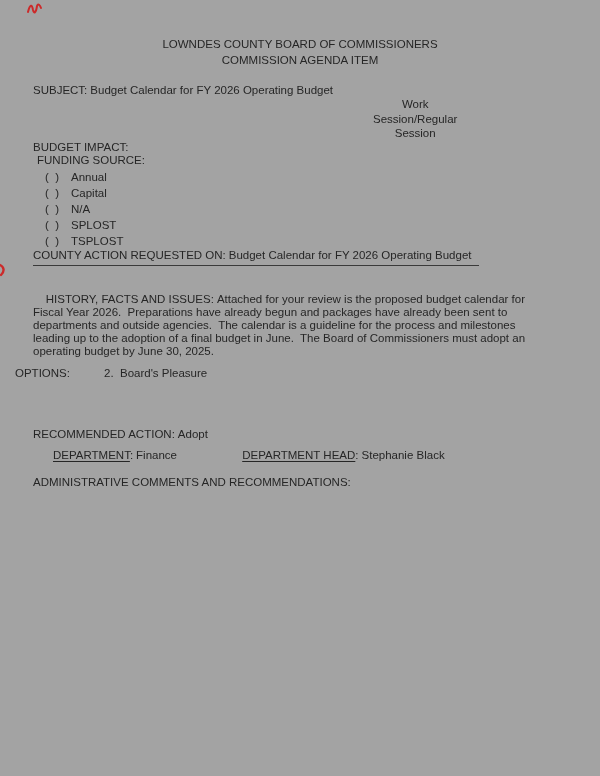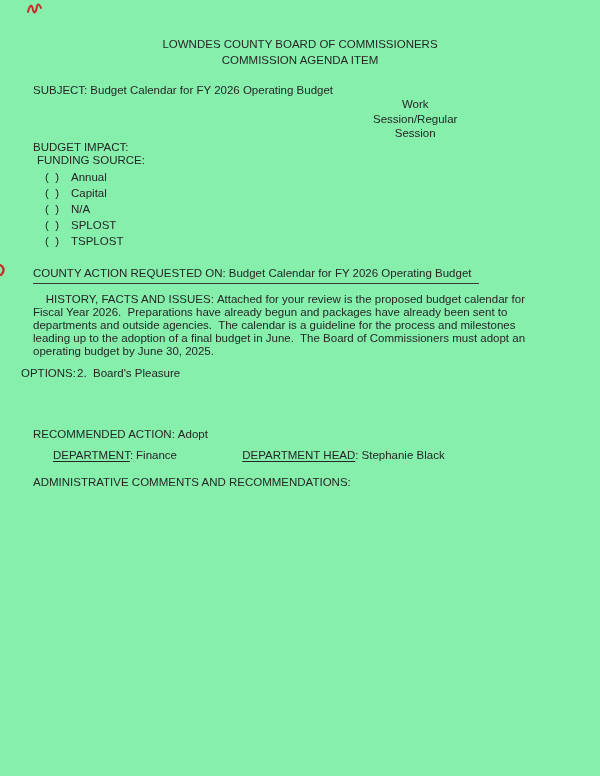--- a/index.html
+++ b/index.html
@@ -1,40 +1,40 @@
 <!DOCTYPE html>
 <html><head>
 <meta charset="utf-8">
 <style>
   html,body{margin:0;padding:0;background:#ffffff;}
   .page{
     position:relative;
     width:600px;height:776px;
-    background:#86efac;
+    background:#a3a3a3;
     font-family:"Liberation Sans","DejaVu Sans",sans-serif;
     font-size:11.5px;
     line-height:15px;
     color:#262626;
     overflow:hidden;
   }
   .abs{position:absolute;}
   .center{left:0;right:0;text-align:center;line-height:16px;}
   .prewrap{white-space:pre-wrap;}
   .lbl{margin-right:3px;}
   .u{text-decoration:underline;text-underline-offset:2px;}
   .session{left:373px;line-height:14.5px;text-align:center;}
   .fund-row{display:flex;line-height:15.9px;}
   .fund-box{width:26px;flex:0 0 26px;}
   .county-line{
     left:33px;width:446px;
     border-bottom:1.4px solid #3a3a3a;
     padding-bottom:2px;
   }
   .history{left:33px;width:517px;line-height:13px;}
-  .options{left:21px;display:flex;}
+  .options{left:15px;display:flex;gap:33px;}
   .options-label{width:56px;flex:0 0 56px;}
   .opt-item{line-height:15.2px;}
   .dept-row{left:33px;}
   .dept-group{display:inline-block;}
   .dept-first{width:186px;padding-left:20px;}
   .mark{pointer-events:none;}
 </style>
 </head>
 <body>
 
@@ -83,21 +83,21 @@
     <div class="fund-row">
       <span class="fund-box prewrap">(  )</span>
       <span>SPLOST</span>
     </div>
     <div class="fund-row">
       <span class="fund-box prewrap">(  )</span>
       <span>TSPLOST</span>
     </div>
   </div>
 
-  <div class="abs county-line" style="top:266px;">
+  <div class="abs county-line" style="top:248px;">
     <span class="lbl">COUNTY ACTION REQUESTED ON:</span><span>Budget Calendar for FY 2026 Operating Budget</span>
   </div>
 
   <div class="abs history prewrap" style="top:280px;">
     <span class="lbl">HISTORY, FACTS AND ISSUES:</span><span>Attached for your review is the proposed budget calendar for Fiscal Year 2026.  Preparations have already begun and packages have already been sent to departments and outside agencies.  The calendar is a guideline for the process and milestones leading up to the adoption of a final budget in June.  The Board of Commissioners must adopt an operating budget by June 30, 2025.</span>
   </div>
 
   <div class="abs options" style="top:366px;">
     <span class="options-label">OPTIONS:</span>
     <span>

